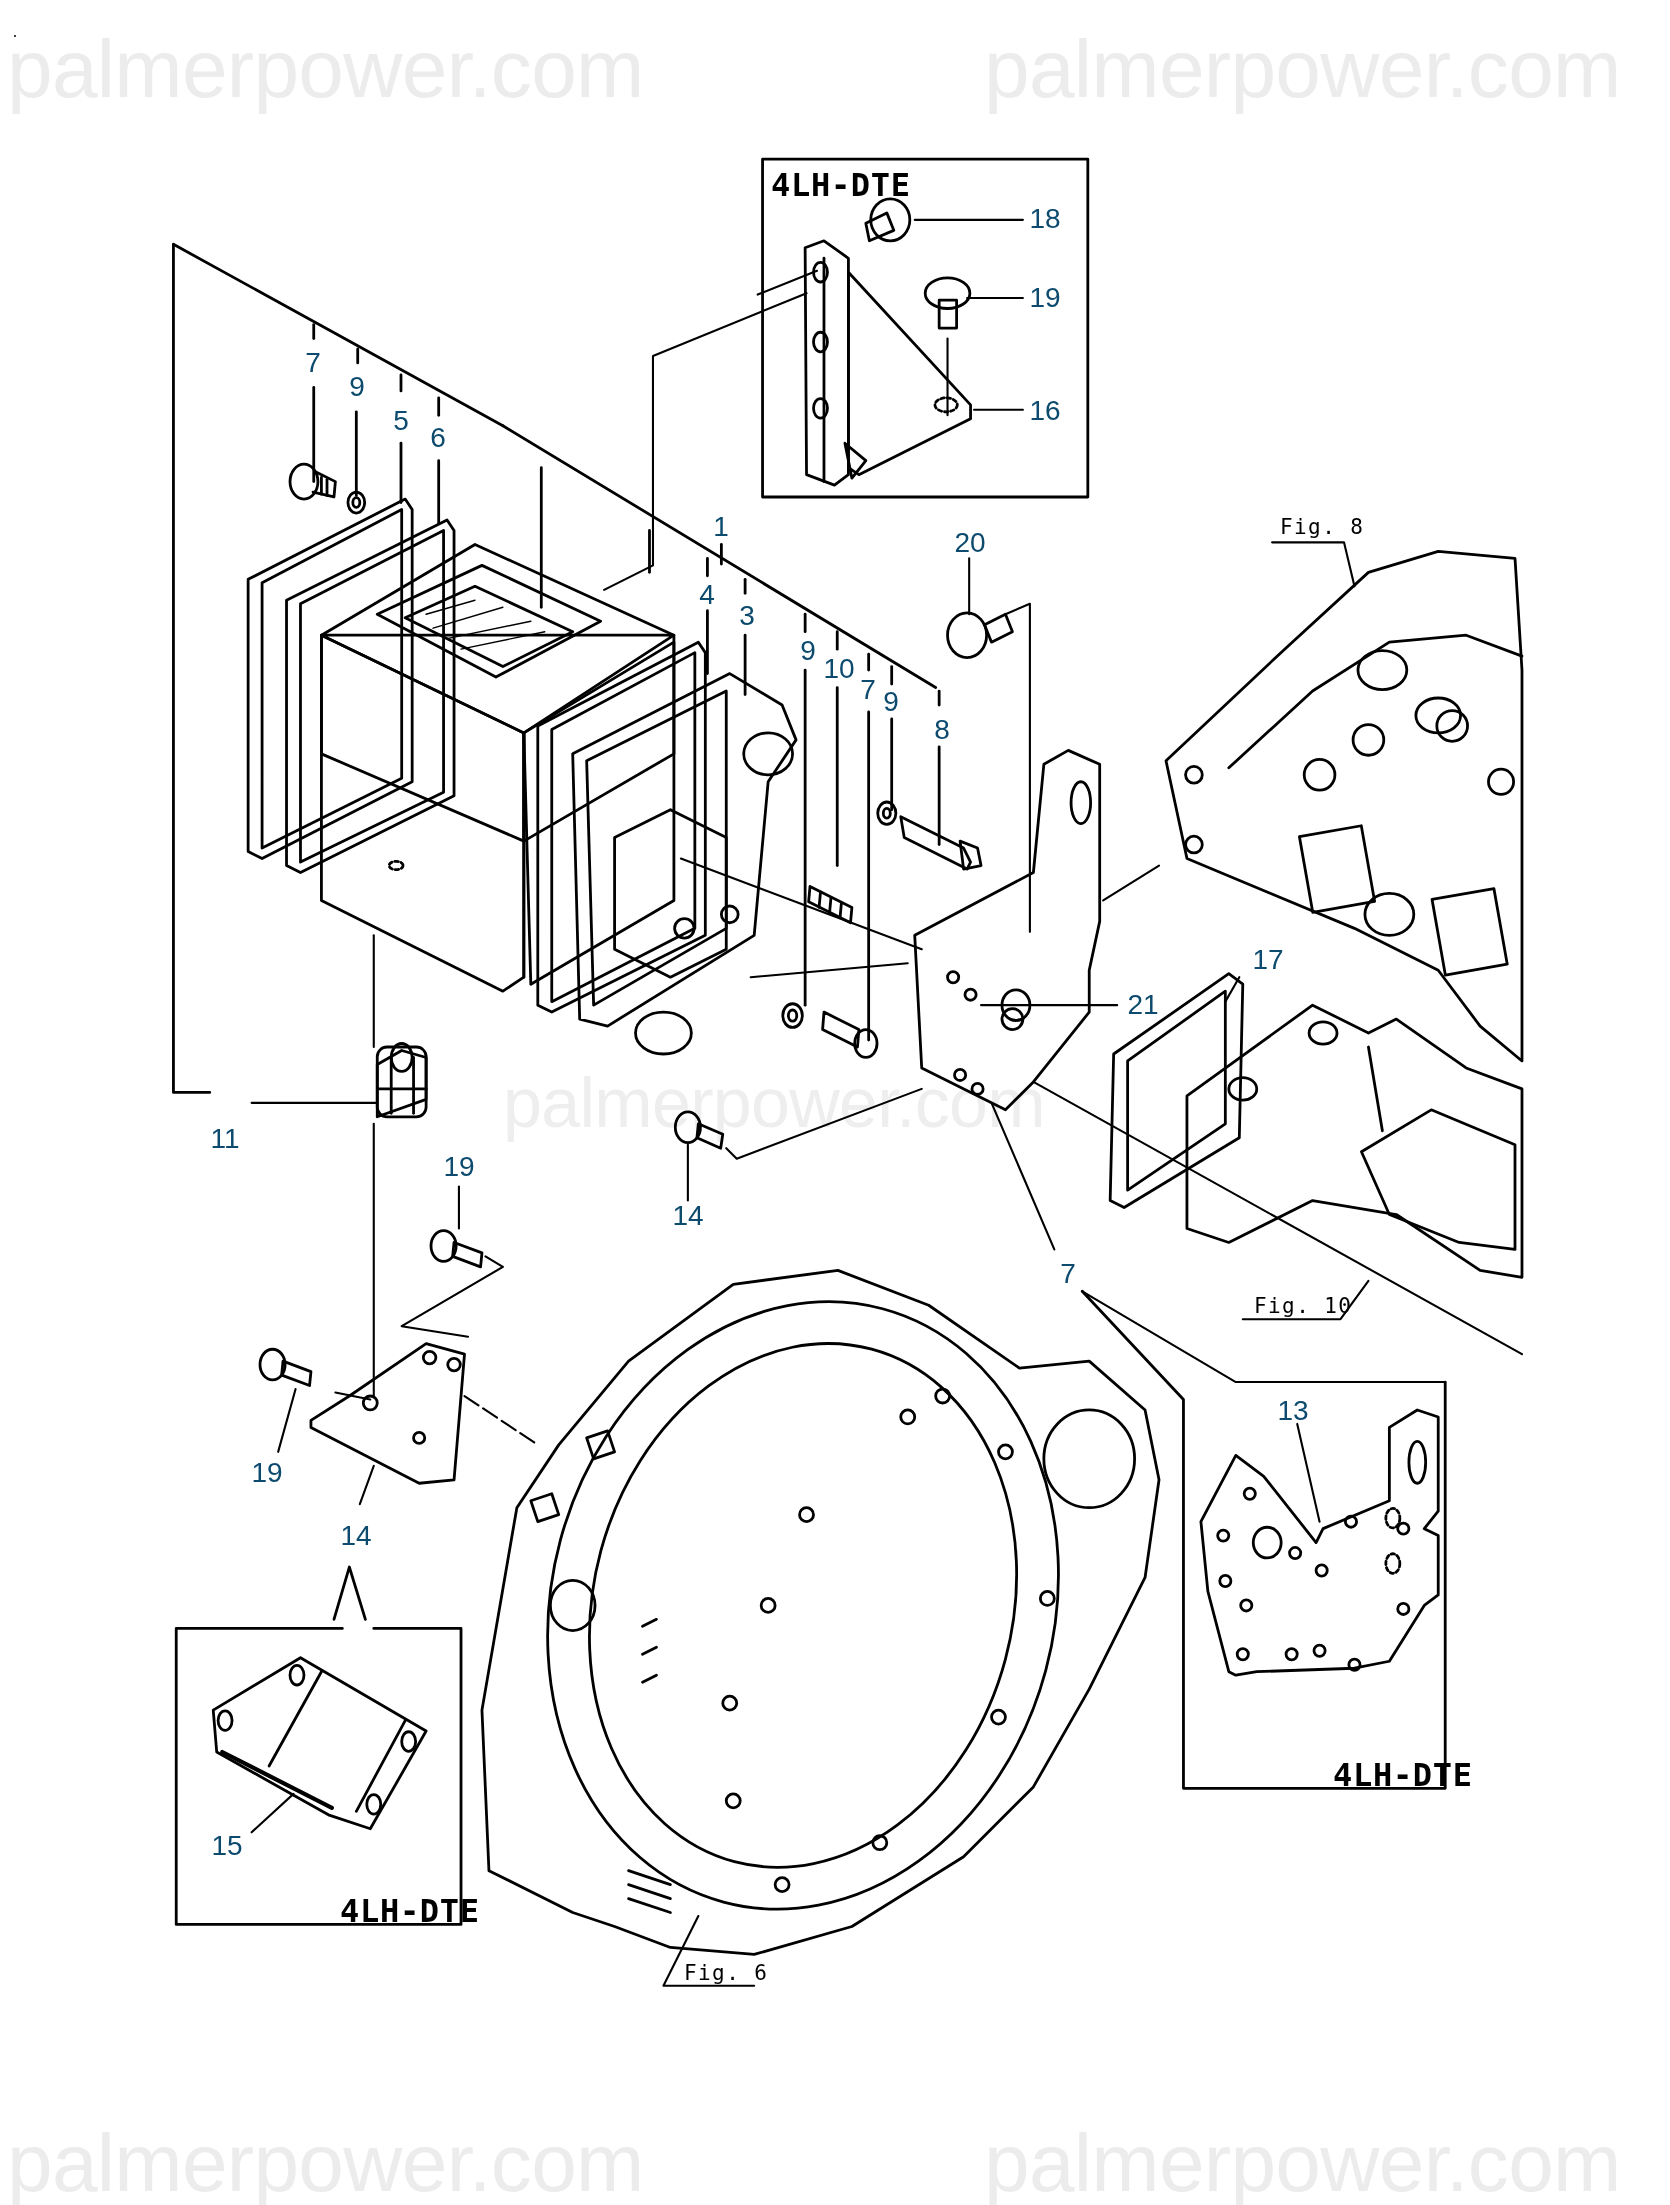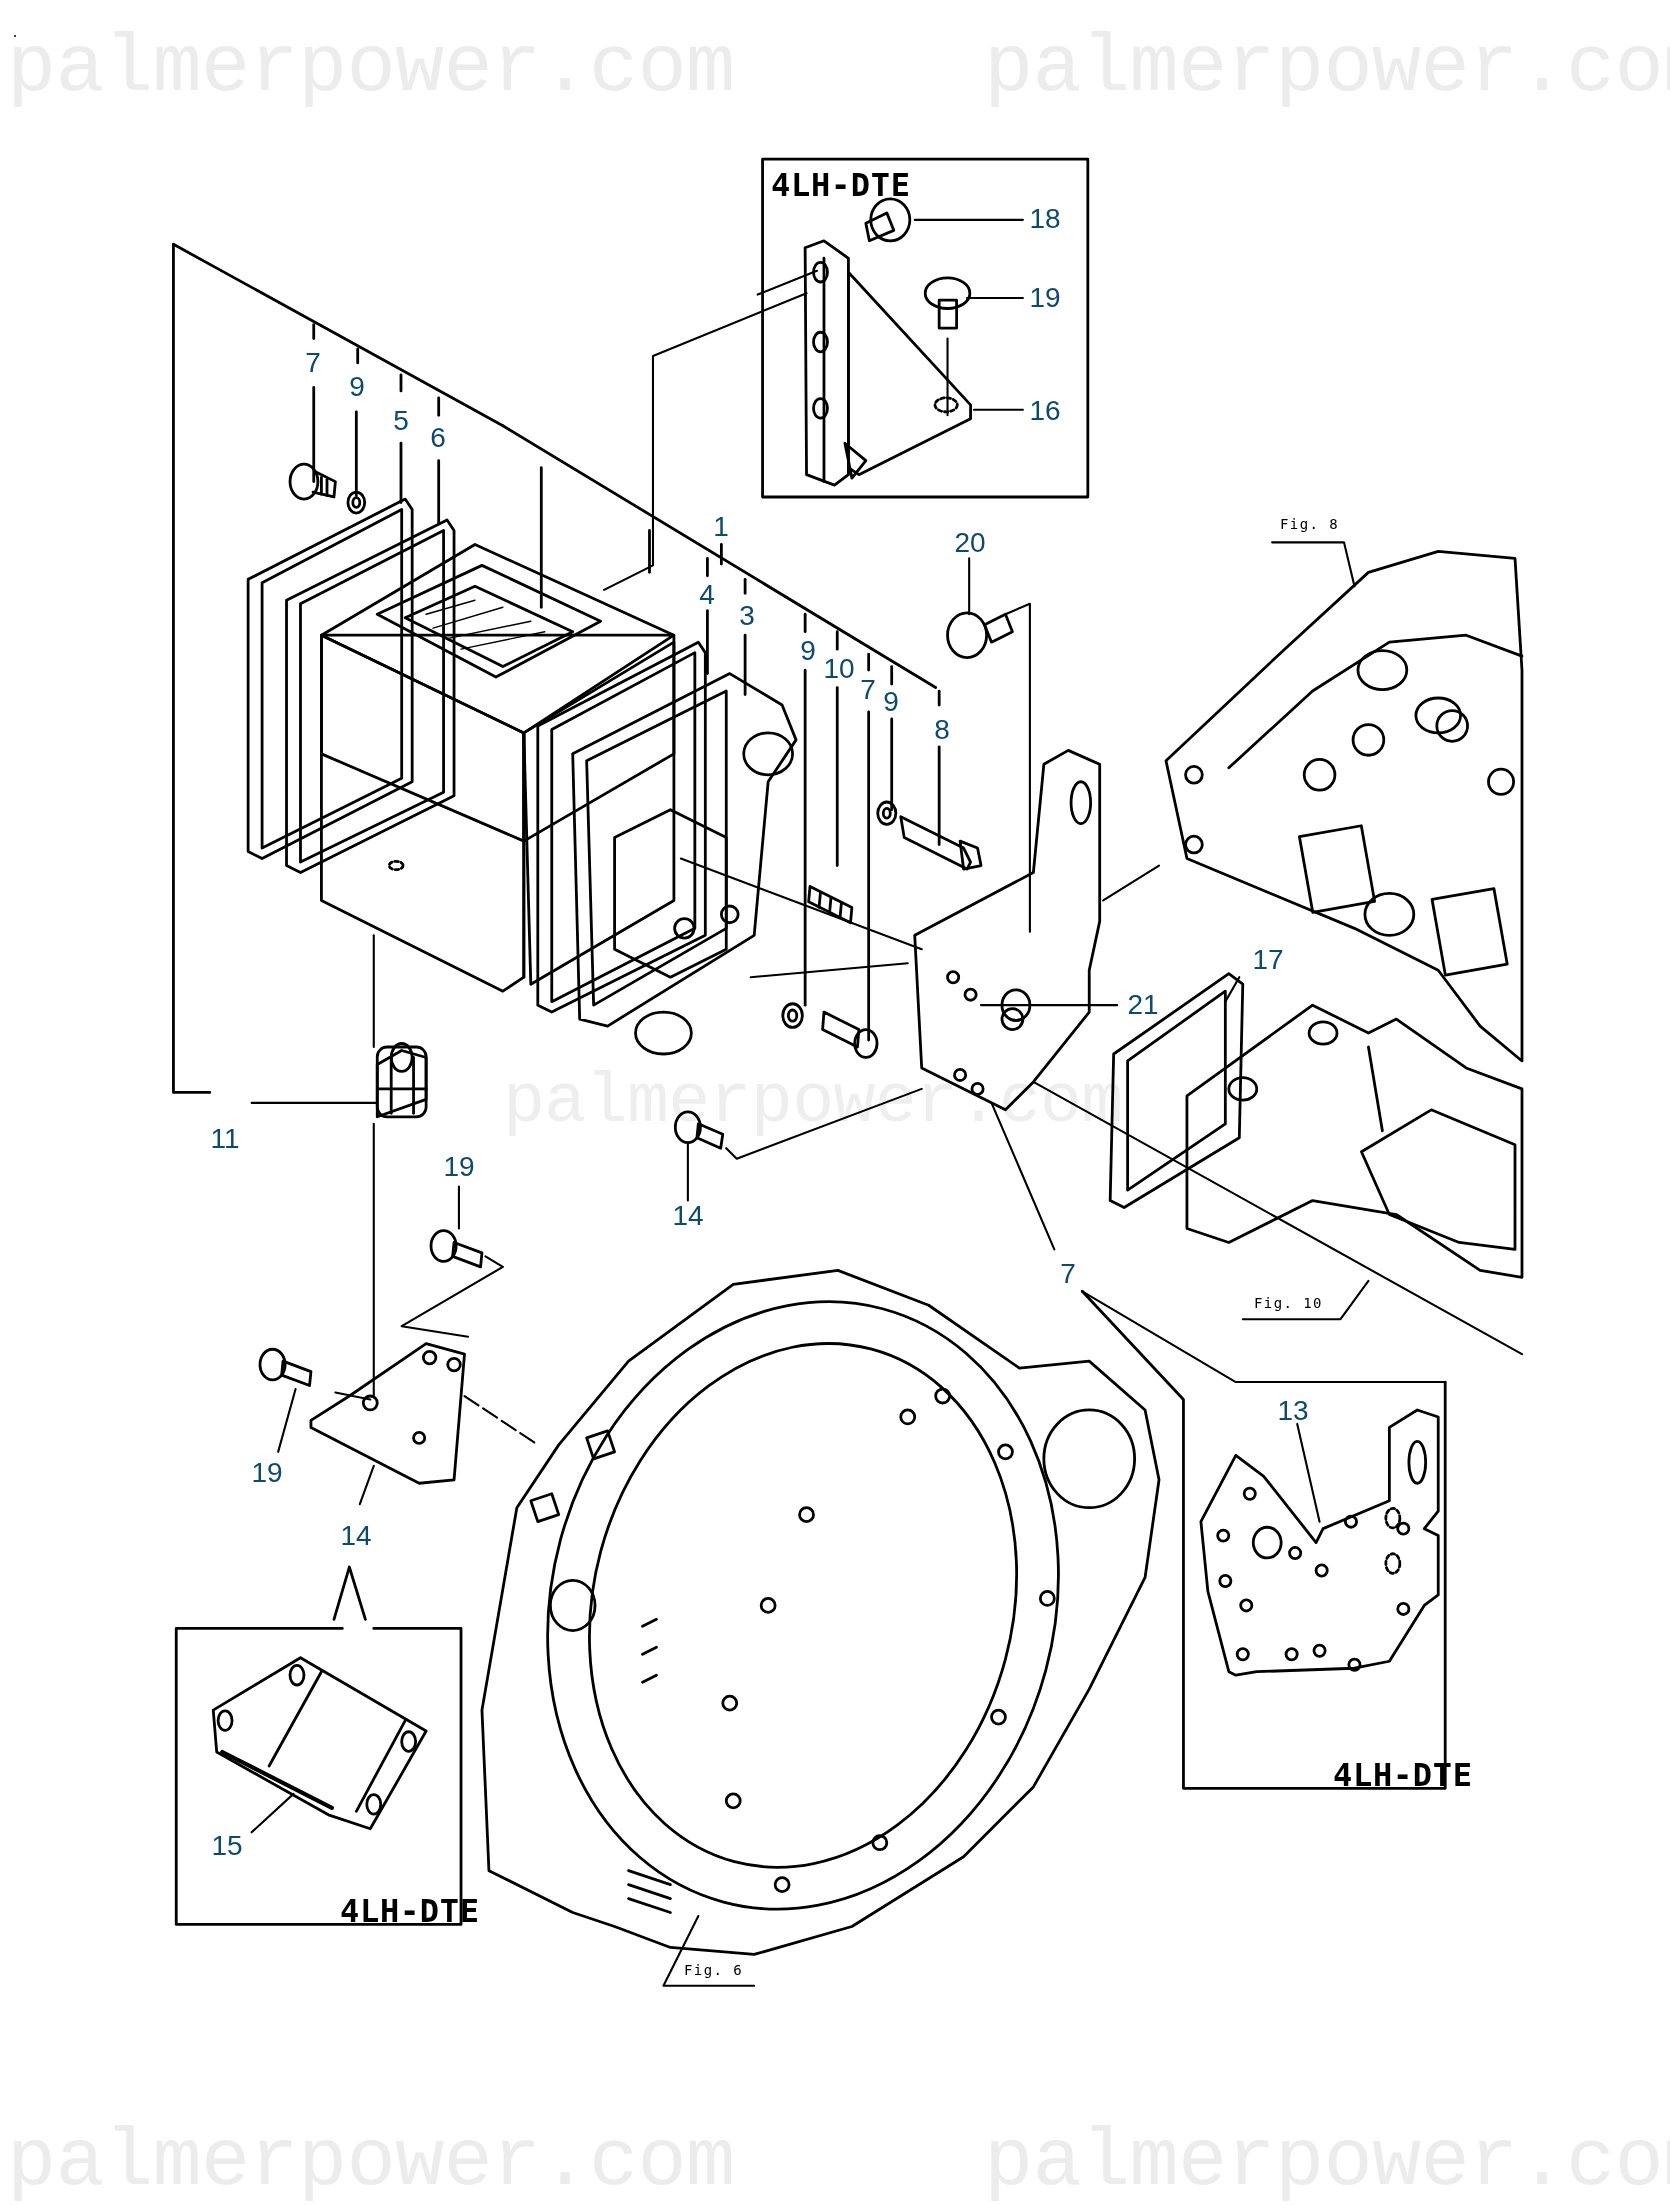--- a/index.html
+++ b/index.html
@@ -1,26 +1,26 @@
 <!DOCTYPE html>
 <html style="font-size:11.2px"><head>
   <meta charset="utf-8">
   <style>
     html, body { margin: 0; padding: 0; background: #ffffff; }
     body { width: 1671px; height: 2205px; position: relative; overflow: hidden;
            font-family: "Liberation Sans", sans-serif; }
-    .wm { position: absolute; font-family: Liberation Mono, monospace; font-size: 82px;
+    .wm { position: absolute; font-family: Liberation Sans, sans-serif; font-size: 82px;
           color: #ececec; letter-spacing: -0.7px; white-space: nowrap; line-height: 1; transform: scaleY(1.0); }
     .wm-mid { font-size: 70px; color: #eeeeee; }
     svg#diagram { position: absolute; left: 0; top: 0; }
     .lbl { position: absolute; font-family: "Liberation Sans", sans-serif; font-size: 28px;
            color: #0c4a6e; line-height: 1; white-space: nowrap; transform: translate(-50%, -50%); }
     .inset-title { position: absolute; font-family: "DejaVu Sans Mono", monospace; font-weight: bold;
            font-size: 32px; color: #000; line-height: 1; white-space: nowrap; letter-spacing: 0.7px; }
-    .figref { position: absolute; font-family: "DejaVu Sans Mono", monospace; font-size: 14px;
+    .figref { position: absolute; font-family: "DejaVu Sans Mono", monospace; font-size: 21px;
            color: #000; line-height: 1; white-space: nowrap; letter-spacing: 1.4px; }
     .dot { position: absolute; left: 14px; top: 35px; width: 2.1px; height: 2.1px; background: #000; border-radius: 50%; }
   </style>
 </head>
 <body>
 
 <div class="wm" style="left:7px; top:28px;">palmerpower.com</div>
 <div class="wm" style="left:984px; top:28px;">palmerpower.com</div>
 <div class="wm wm-mid" style="left:503px; top:1068px;">palmerpower.com</div>
 <div class="wm" style="left:7px; top:2122px;">palmerpower.com</div>

